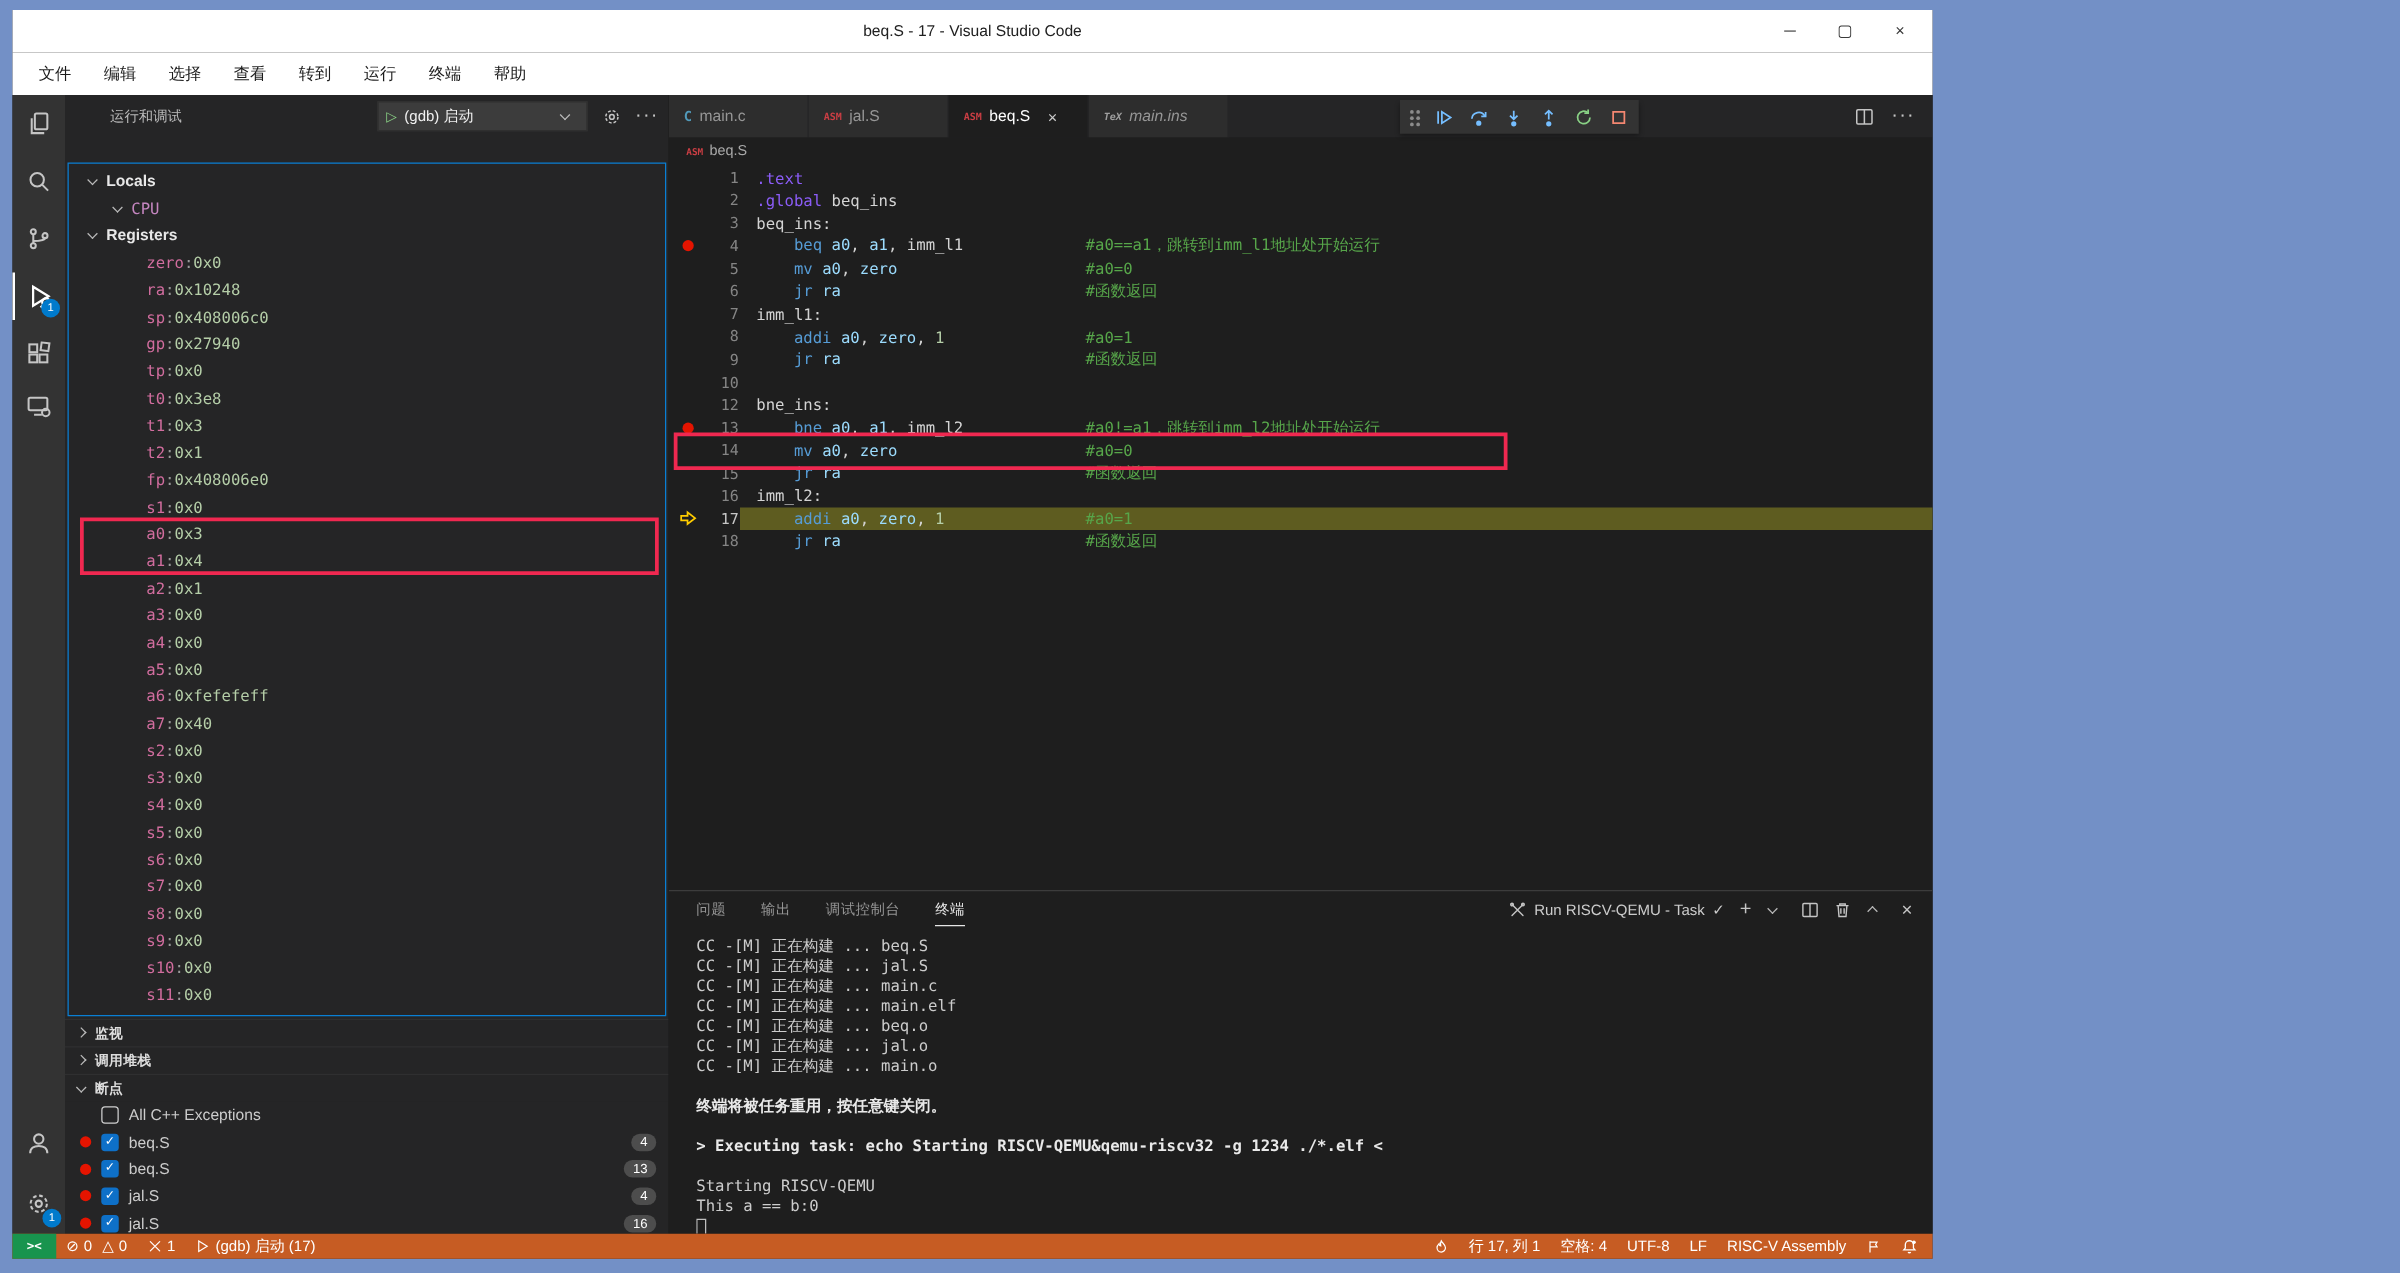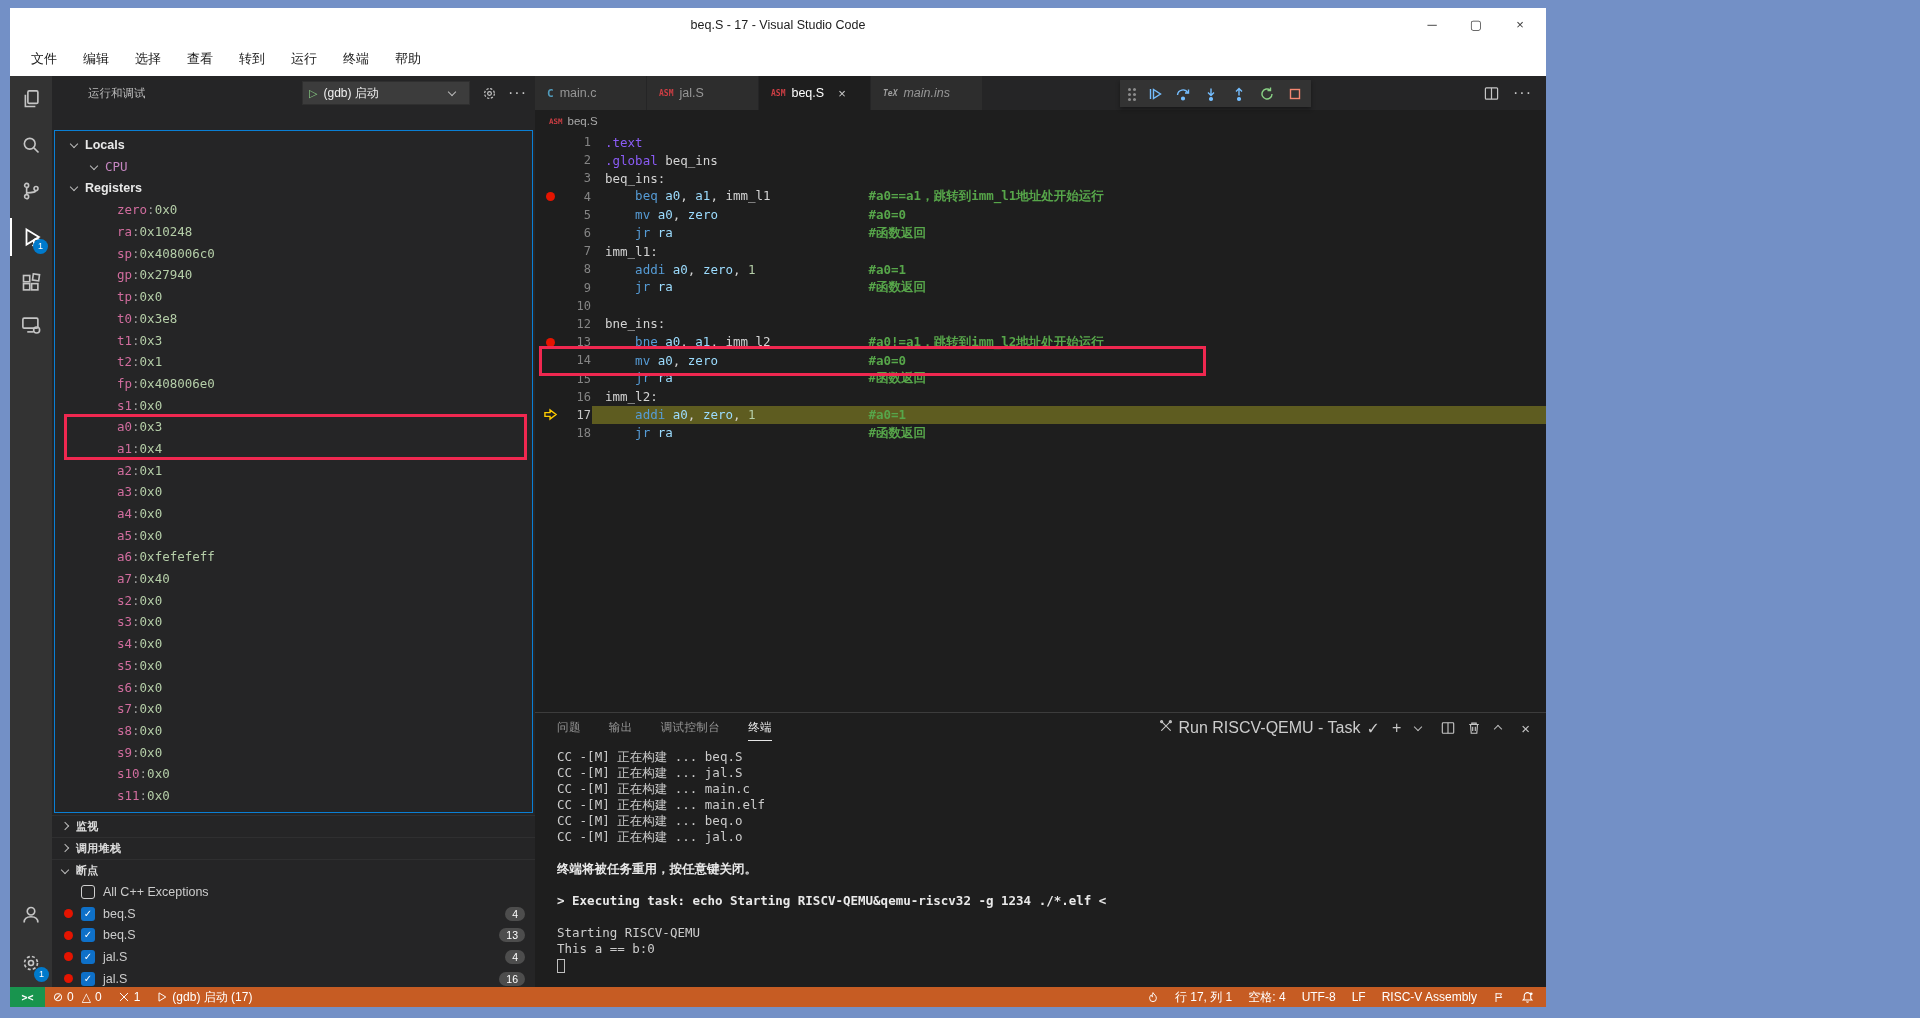--- a/index.html
+++ b/index.html
@@ -71,36 +71,36 @@
   .breadcrumb .ticon { font-family:"DejaVu Sans Mono",monospace; font-size:7.5px; font-weight:bold; color:#cc3e44; margin-right:5px; }
 
   .code-area { position:absolute; left:0; top:56px; width:100%; height:580px; background:#1e1e1e; }
   .code-line { position:relative; height:18.2px; display:flex; align-items:center; }
   .gutter { width:30px; flex:none; display:flex; align-items:center; justify-content:center; }
   .lnum { width:26px; flex:none; text-align:right; font-family:"DejaVu Sans Mono",monospace; font-size:12px; color:#858585; }
   .code-line.cur .lnum { color:#c6c6c6; }
   .ctext { padding-left:14px; font-family:"DejaVu Sans Mono",monospace; font-size:12.5px; white-space:pre; position:relative; z-index:1; }
   .curbar { position:absolute; left:57px; top:0; width:1184px; height:100%; background:#5e5c20; }
   .d { color:#8b5cf6; } .m { color:#569cd6; } .r { color:#9cdcfe; }
-  .n { color:#b5cea8; } .p { color:#d4d4d4; } .c { color:#57a64a;font-weight:bold; }
+  .n { color:#b5cea8; } .p { color:#d4d4d4; } .c { color:#57a64a; }
   .bpt { width:9px; height:9px; border-radius:50%; background:#e51400; }
 
   .minimap { position:absolute; left:1245px; top:54px; width:118px; height:46px; }
   .mm-bar { position:absolute; height:1.7px; border-radius:1px; }
   .mm-curline { position:absolute; left:1250px; top:86px; width:112px; height:2.5px; background:#4f83c2; }
   .ov-marker { position:absolute; left:1361px; top:251px; width:8px; height:11px; background:#9a9d3c; }
 
   
   .panel { position:absolute; left:0; top:636px; width:100%; height:275px; background:#1e1e1e; border-top:1px solid #3c3c3c; }
   .panel-head { position:absolute; left:0; top:0; width:100%; height:30px; display:flex; align-items:center; }
   .ptabs { display:flex; gap:28px; padding-left:22px; }
   .ptab { font-size:11.5px; color:#969696; letter-spacing:.4px; padding:4px 0 5px; }
   .ptab.active { color:#e7e7e7; border-bottom:1px solid #e7e7e7; }
   .p-actions { margin-left:auto; display:flex; align-items:center; gap:12px; padding-right:16px; color:#c5c5c5; font-size:12px; }
-  .p-actions .task { display:flex; align-items:flex-start; gap:6px; font-size:16px; color:#cccccc; }
+  .p-actions .task { display:flex; align-items:center; gap:6px; font-size:12px; color:#cccccc; }
   .terminal { position:absolute; left:22px; top:36px; right:10px; bottom:0; overflow:hidden; }
   .t-line { height:16px; font-family:"DejaVu Sans Mono",monospace; font-size:12.5px; color:#cccccc; white-space:pre; }
   .t-line.b { font-weight:bold; color:#e9e9e9; }
   .t-cursor { display:inline-block; width:8px; height:14px; border:1px solid #bfbfbf; vertical-align:middle; }
 
   
   .statusbar { position:absolute; left:0; top:979px; width:100%; height:20px; background:#c65c23; display:flex; align-items:center; color:#ffffff; font-size:12px; }
   .sb-remote { width:35px; height:100%; background:#18944e; display:flex; align-items:center; justify-content:center; font-family:"DejaVu Sans Mono",monospace; font-size:10px; font-weight:bold; flex:none; }
   .st-item { display:flex; align-items:center; gap:4px; padding:0 8px; height:100%; }
   .st-right { margin-left:auto; display:flex; align-items:center; }
@@ -643,20 +643,21 @@
             <span style="font-size:15px;">×</span>
           </div>
         </div>
         <div class="terminal" id="terminal">
               <div class="t-line">CC -[M] 正在构建 ... beq.S</div>
               <div class="t-line">CC -[M] 正在构建 ... jal.S</div>
               <div class="t-line">CC -[M] 正在构建 ... main.c</div>
               <div class="t-line">CC -[M] 正在构建 ... main.elf</div>
               <div class="t-line">CC -[M] 正在构建 ... beq.o</div>
               <div class="t-line">CC -[M] 正在构建 ... jal.o</div>
+              <div class="t-line">CC -[M] 正在构建 ... main.o</div>
               <div class="t-line"></div>
               <div class="t-line b">终端将被任务重用，按任意键关闭。</div>
               <div class="t-line"></div>
               <div class="t-line b">&gt; Executing task: echo Starting RISCV-QEMU&amp;qemu-riscv32 -g 1234 ./*.elf &lt;</div>
               <div class="t-line"></div>
               <div class="t-line">Starting RISCV-QEMU</div>
               <div class="t-line">This a == b:0</div>
               <div class="t-line"><span class="t-cursor"></span></div>
             </div>
       </div>

